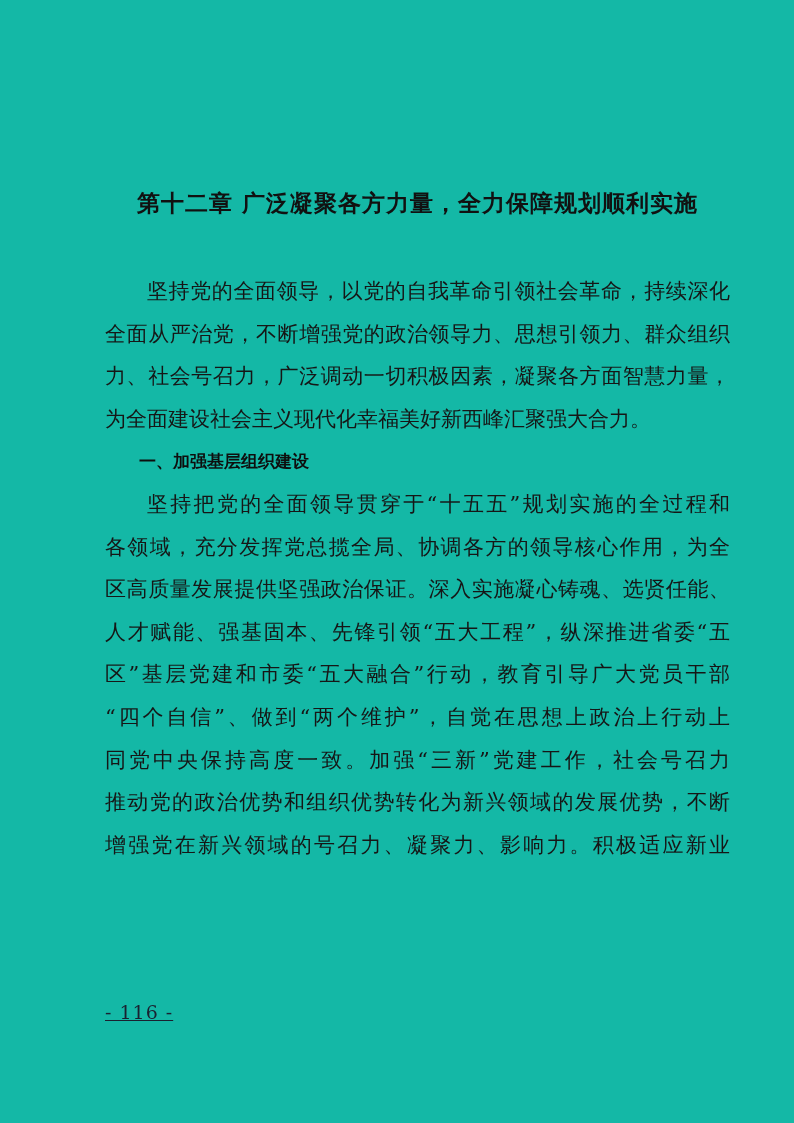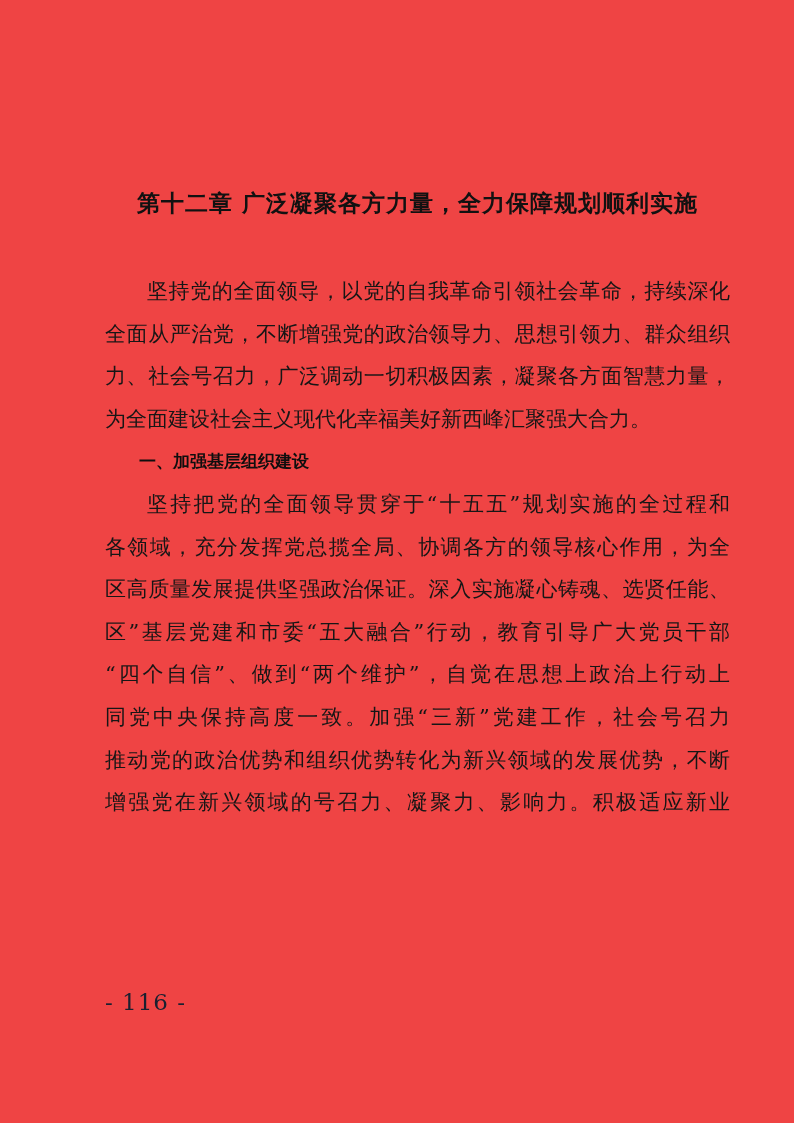--- a/index.html
+++ b/index.html
@@ -7,21 +7,21 @@
   body {
     width: 794px;
     height: 1123px;
     font-family: "DejaVu Serif", "Liberation Serif", serif;
     color: #121212;
     overflow: hidden;
   }
   .page {
     width: 794px;
     height: 1123px;
-    background: #ef4444;
+    background: #14b8a6;
     padding: 186px 64px 0 105px;
     position: relative;
   }
   .doc-title {
     font-size: 23px;
     font-weight: bold;
     text-align: center;
     line-height: 34px;
     letter-spacing: 1px;
     color: #111111;
@@ -46,24 +46,25 @@
     line-height: 42.6px;
     height: 42.6px;
     padding-left: 2em;
     color: #0e0e0e;
     text-align: left;
     text-align-last: left;
   }
   .page-footer {
     position: absolute;
     left: 105px;
-    bottom: 108px;
-    font-size: 23px;
+    bottom: 100px;
+    font-size: 19px;
     color: #1a2030;
     letter-spacing: 1px;
+    text-decoration: underline;
   }
 </style>
 </head>
 <body>
 
 <div class="page">
 
   <h1 class="doc-title">第十二章 广泛凝聚各方力量，全力保障规划顺利实施</h1>
 
   <div class="body-text">
@@ -74,20 +75,21 @@
       <div class="line">力、社会号召力，广泛调动一切积极因素，凝聚各方面智慧力量，</div>
       <div class="line last">为全面建设社会主义现代化幸福美好新西峰汇聚强大合力。</div>
     </div>
 
     <h2 class="section-heading">一、加强基层组织建设</h2>
 
     <div>
       <div class="line first">坚持把党的全面领导贯穿于“十五五”规划实施的全过程和</div>
       <div class="line">各领域，充分发挥党总揽全局、协调各方的领导核心作用，为全</div>
       <div class="line">区高质量发展提供坚强政治保证。深入实施凝心铸魂、选贤任能、</div>
+      <div class="line">人才赋能、强基固本、先锋引领“五大工程”，纵深推进省委“五</div>
       <div class="line">区”基层党建和市委“五大融合”行动，教育引导广大党员干部</div>
       <div class="line">“四个自信”、做到“两个维护”，自觉在思想上政治上行动上</div>
       <div class="line">同党中央保持高度一致。加强“三新”党建工作，社会号召力</div>
       <div class="line">推动党的政治优势和组织优势转化为新兴领域的发展优势，不断</div>
       <div class="line">增强党在新兴领域的号召力、凝聚力、影响力。积极适应新业</div>
     </div>
 
   </div>
 
   <div class="page-footer">- 116 -</div>

